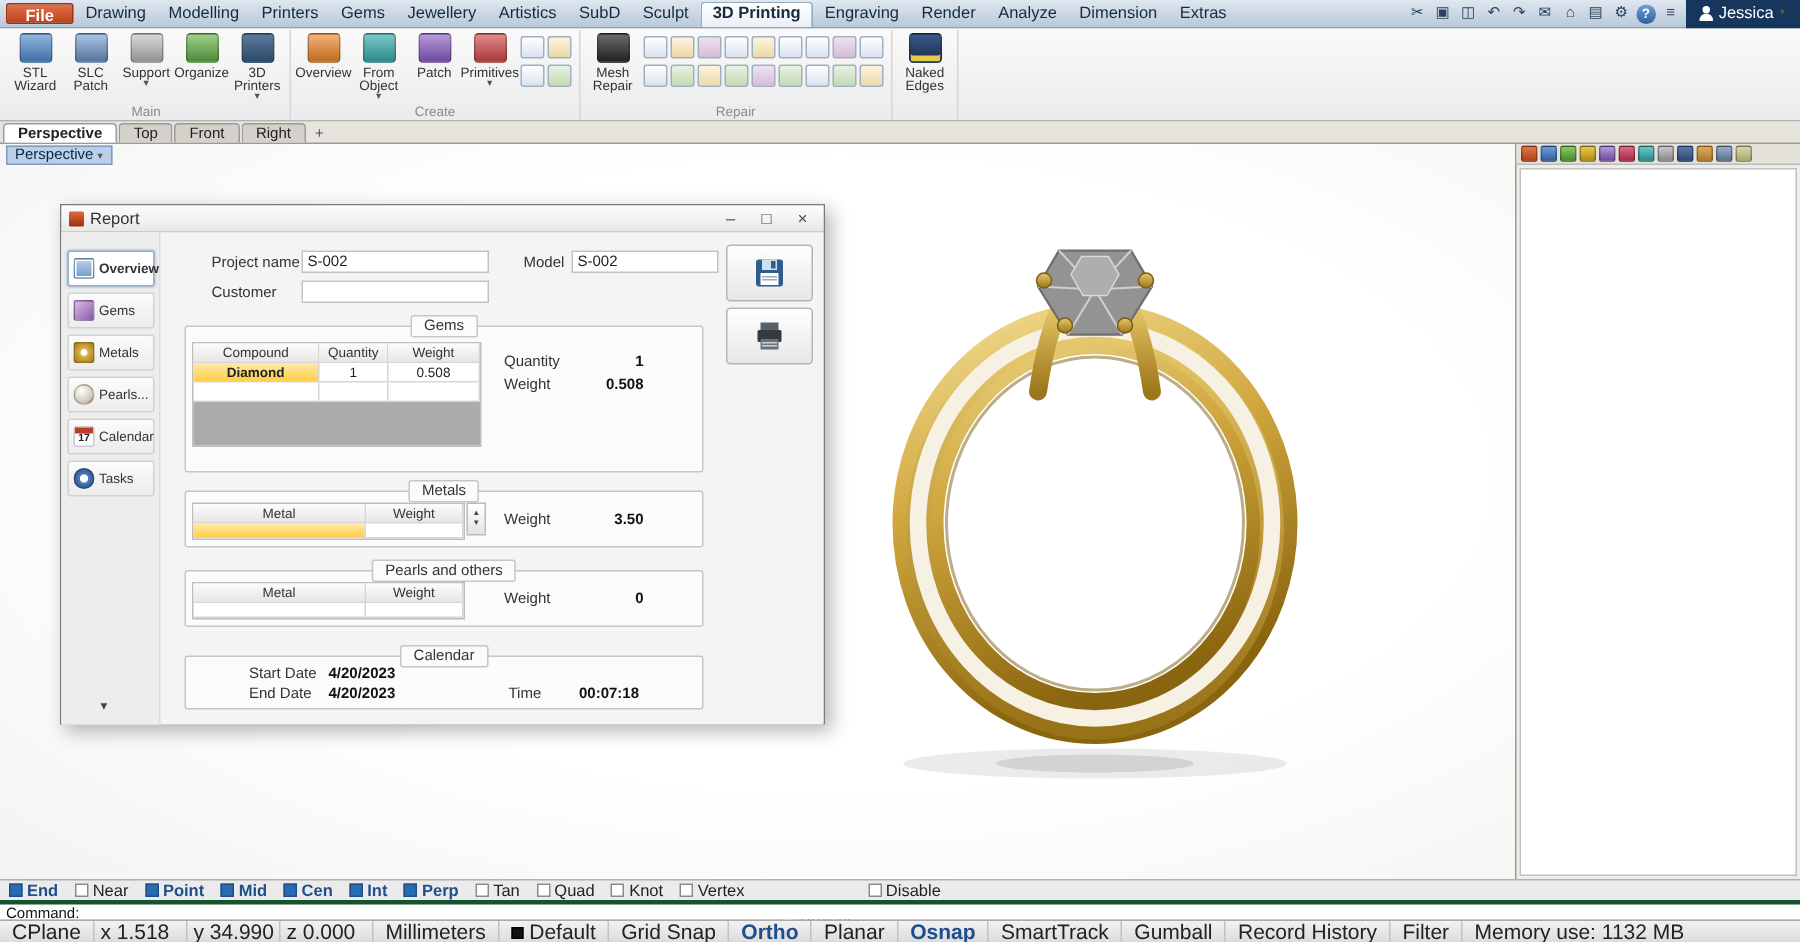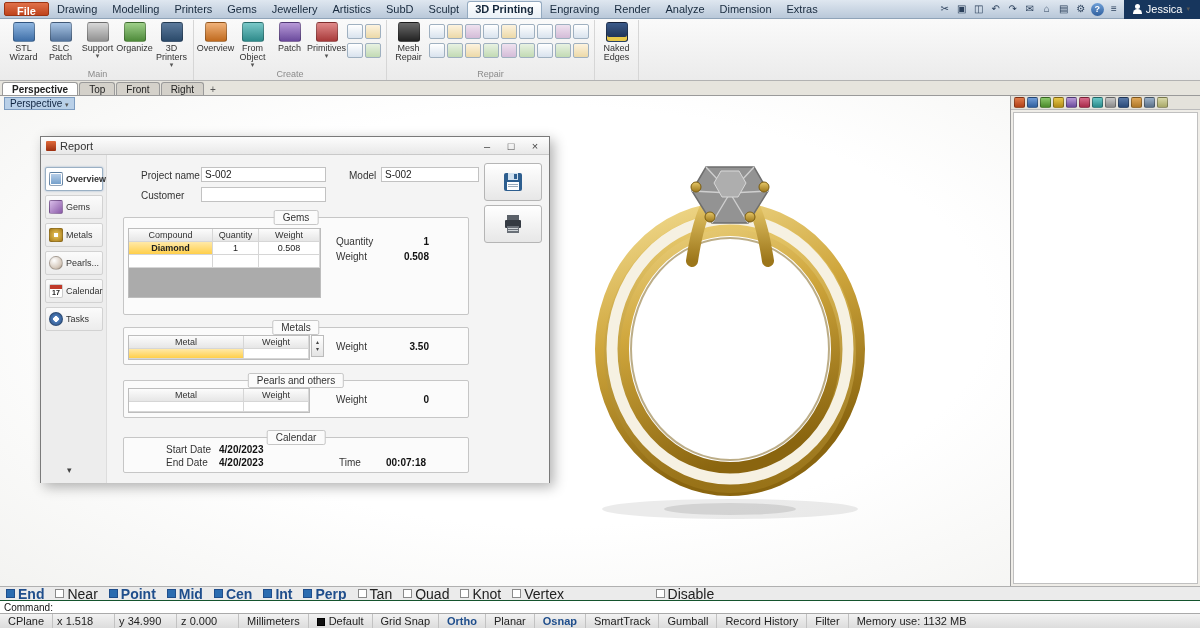--- a/index.html
+++ b/index.html
@@ -98,33 +98,33 @@
   .rt-head .rt-cell { background:linear-gradient(#fcfcfc,#e6e6e6); color:#333; }
   .cell-sel { background:linear-gradient(#ffe9a8,#ffcf4a); font-weight:bold; }
   .rt-fill { height:29px; background:#ababab; }
   .stat-label { position:absolute; font-size:10px; color:#333; }
   .stat-value { position:absolute; font-size:10px; font-weight:bold; color:#111; text-align:right; width:50px; }
   .spinner { position:absolute; width:13px; height:22px; border:1px solid #bbb; background:linear-gradient(#fff,#e4e4e4); display:flex; flex-direction:column; align-items:center; justify-content:center; font-size:6px; color:#444; line-height:7px; }
 
   .side-btn { position:absolute; left:443px; width:58px; height:38px; border:1px solid #b5b5b5; border-radius:3px; background:linear-gradient(#ffffff,#e7e7e7); display:flex; align-items:center; justify-content:center; }
 
   
-  .osnap { height:14px; flex:0 0 14px; background:#ebebeb; border-top:1px solid #b0b0b0; display:flex; align-items:center; gap:11px; padding-left:6px; font-size:14px; }
+  .osnap { height:14px; flex:0 0 14px; background:#ebebeb; border-top:1px solid #b0b0b0; display:flex; align-items:center; gap:11px; padding-left:6px; font-size:11px; }
   .osnap-item { display:flex; align-items:center; gap:3px; }
   .osnap-item .box { width:9px; height:9px; border:1px solid #8a8a8a; background:#fff; }
   .osnap-item[data-on="true"] .box { background:#2b6cb0; border-color:#1f4e8c; }
   .osnap-item[data-on="true"] .lbl { color:#1f4e8c; font-weight:bold; }
   .osnap-item.gap { margin-left:14px;margin-top:41px; }
 
   
   .cmd-history { height:12px; flex:0 0 12px; background:#e2e2e2; border-top:1px solid #a8a8a8; font-size:10px; color:#333; line-height:12px; padding-left:4px; }
-  .cmd-line { height:13px; flex:0 0 13px; background:#fff; border-top:1px solid #14532d; font-size:10px; line-height:13px; padding-left:4px; color:#111; }
-
-  
-  .statusbar { height:15px; flex:0 0 15px; background:linear-gradient(#f2f2f2,#dcdcdc); border-top:1px solid #aaa; display:flex; align-items:stretch; font-size:11px; color:#222; }
+  .cmd-line { height:13px; flex:0 0 13px; background:#fff; border-top:3px solid #14532d; font-size:10px; line-height:13px; padding-left:4px; color:#111; }
+
+  
+  .statusbar { height:15px; flex:0 0 15px; background:linear-gradient(#f2f2f2,#dcdcdc); border-top:1px solid #aaa; display:flex; align-items:stretch; font-size:14px; color:#222; }
   .sb-seg { padding:0 8px; line-height:14px; border-right:1px solid #c2c2c2; white-space:nowrap; }
   .sb-seg.coord { width:62px; padding:0 4px; }
   .sb-toggle[data-on="true"] { color:#1f4e8c; font-weight:bold; }
   .swatch { display:inline-block; width:8px; height:8px; background:#111; margin-right:4px; vertical-align:middle; border:1px solid #000; }
 </style>
 </head>
 <body>
 
 <div class="app">
 

